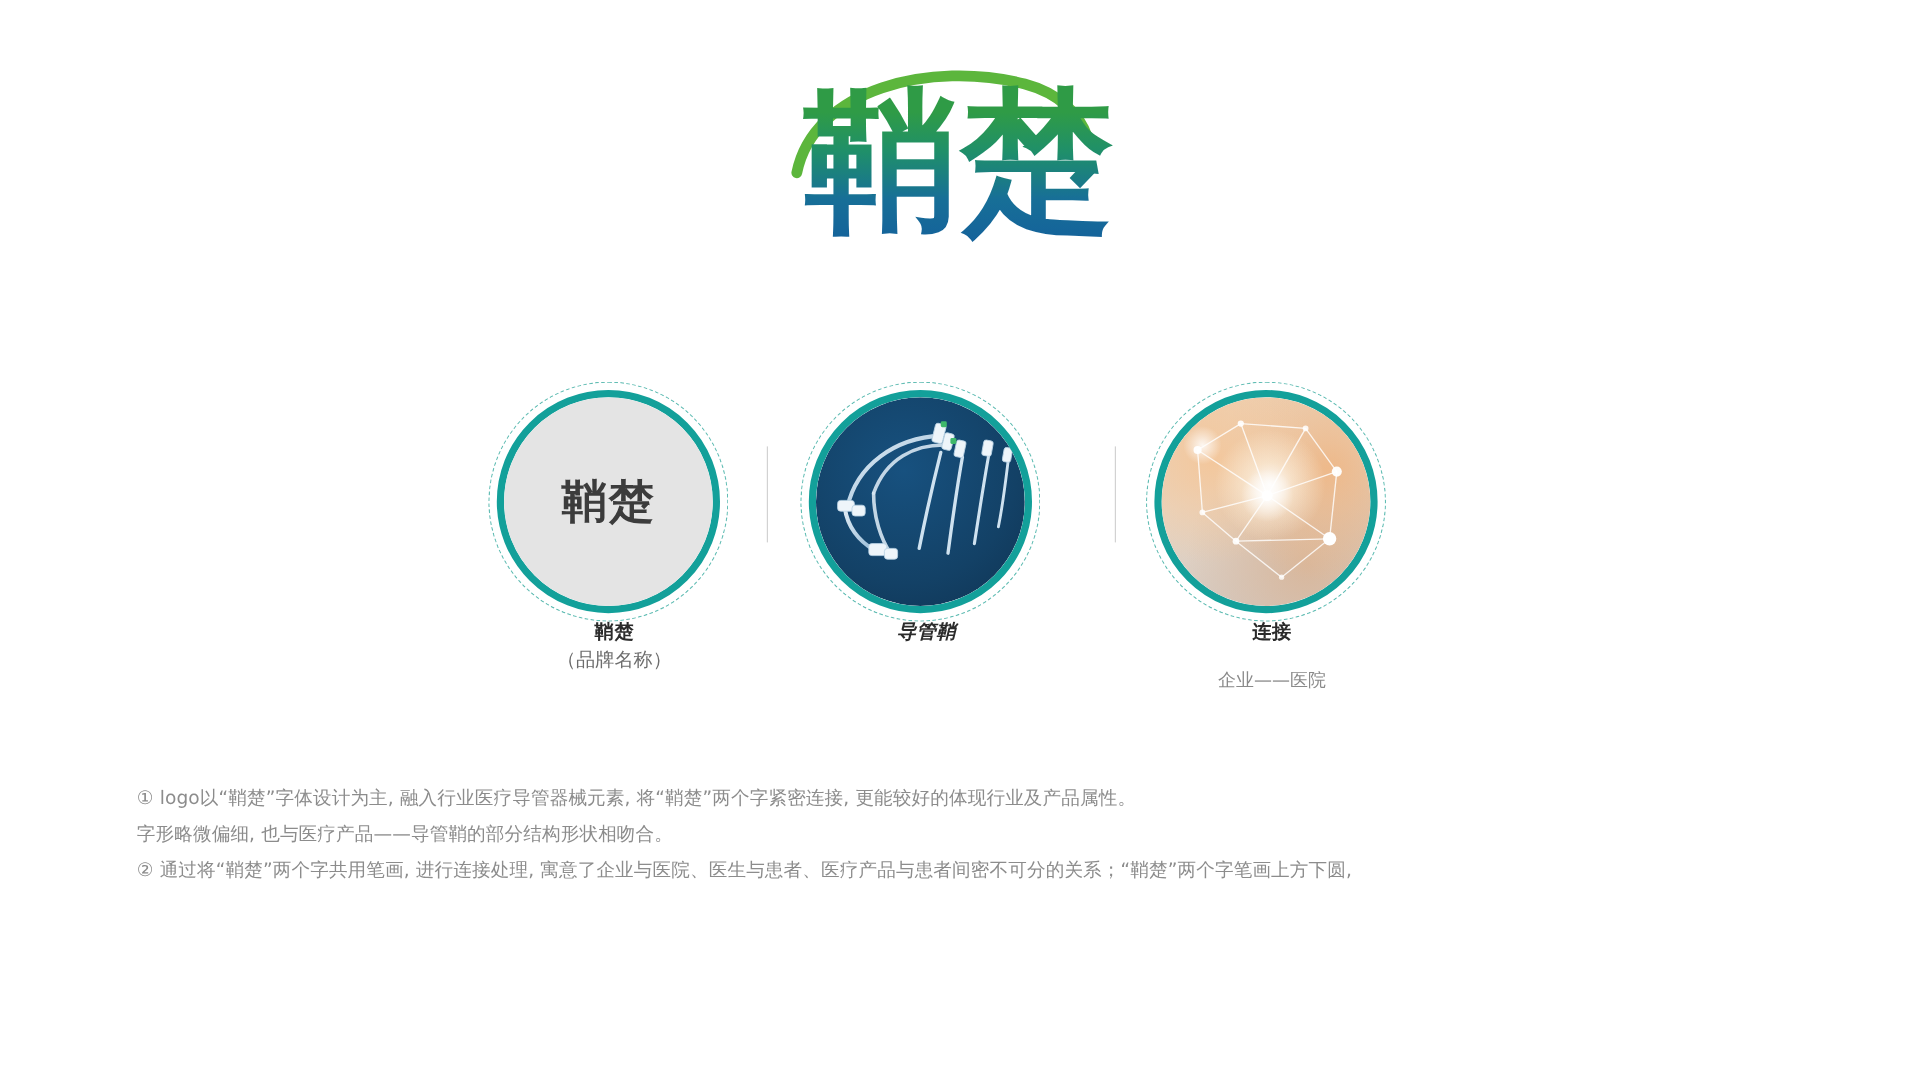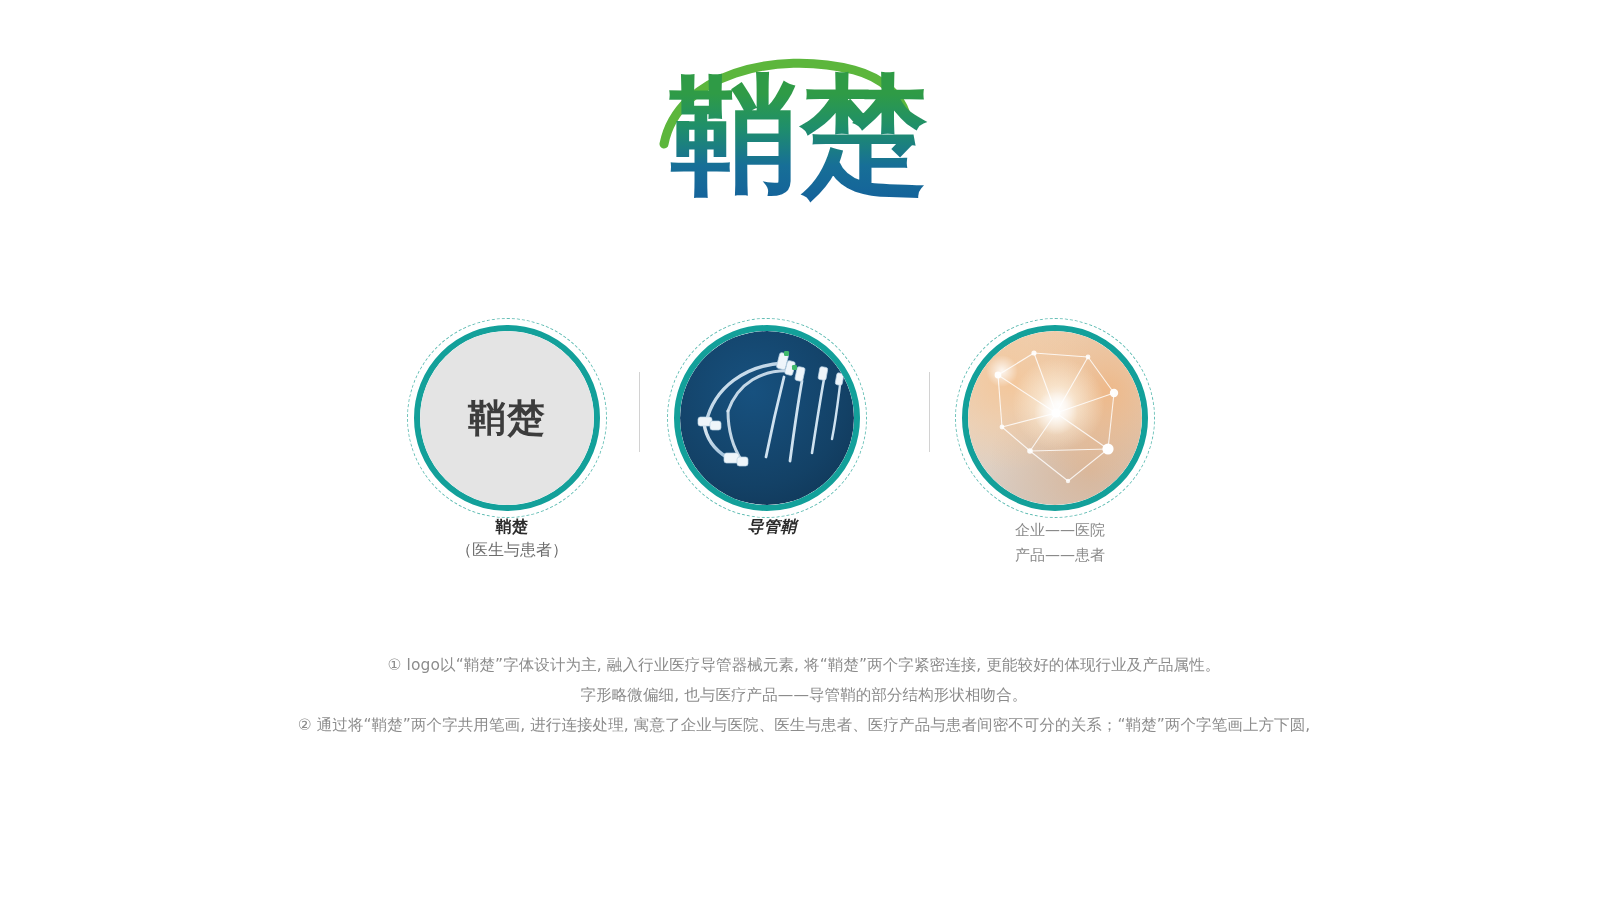--- a/index.html
+++ b/index.html
@@ -180,21 +180,21 @@
     letter-spacing: 0.5px;
   }
   .cap-sub {
     font-family: "DejaVu Sans", "Liberation Sans", sans-serif;
     font-size: 16px;
     font-weight: 400;
     color: #6d6d6d;
     line-height: 1.5;
   }
   .cap-list {
-    margin-top: 3px;
+    margin-top: 17px;
   }
   .cap-list-row {
     font-family: "DejaVu Sans", "Liberation Sans", sans-serif;
     font-size: 15px;
     font-weight: 400;
     color: #8a8a8a;
     line-height: 1.68;
     white-space: nowrap;
   }
 
@@ -205,21 +205,21 @@
     top: 650px;
     width: 1380px;
   }
   .desc-line {
     font-family: "DejaVu Sans", "Liberation Sans", sans-serif;
     font-size: 15.5px;
     font-weight: 400;
     color: #8c8c8c;
     line-height: 30px;
     letter-spacing: 0.1px;
-    text-align: center;
+    text-align: left;
   }
 </style>
 </head>
 <body>
 
 <div class="page">
 
   <div class="logo-block">
     <div class="logo-wrap">
       <svg class="logo-arc" viewBox="0 0 250 100">
@@ -332,31 +332,31 @@
             <circle cx="88" cy="82" r="4.5" fill="#ffffff"></circle>
           </svg>
         </div>
       </div>
     </div>
 
   </div>
 
   <div class="caption cap-1">
     <div class="cap-title">鞘楚</div>
-    <div class="cap-sub">（医生与患者）</div>
+    <div class="cap-sub">（品牌名称）</div>
   </div>
 
   <div class="caption cap-2">
     <div class="cap-title">导管鞘</div>
   </div>
 
   <div class="caption cap-3">
+    <div class="cap-title">连接</div>
     <div class="cap-list">
       <div class="cap-list-row">企业——医院</div>
-      <div class="cap-list-row">产品——患者</div>
     </div>
   </div>
 
   <div class="desc-block">
     <div class="desc-line">① logo以“鞘楚”字体设计为主, 融入行业医疗导管器械元素, 将“鞘楚”两个字紧密连接, 更能较好的体现行业及产品属性。</div>
     <div class="desc-line">字形略微偏细, 也与医疗产品——导管鞘的部分结构形状相吻合。</div>
     <div class="desc-line">② 通过将“鞘楚”两个字共用笔画, 进行连接处理, 寓意了企业与医院、医生与患者、医疗产品与患者间密不可分的关系；“鞘楚”两个字笔画上方下圆,</div>
   </div>
 
 </div>

